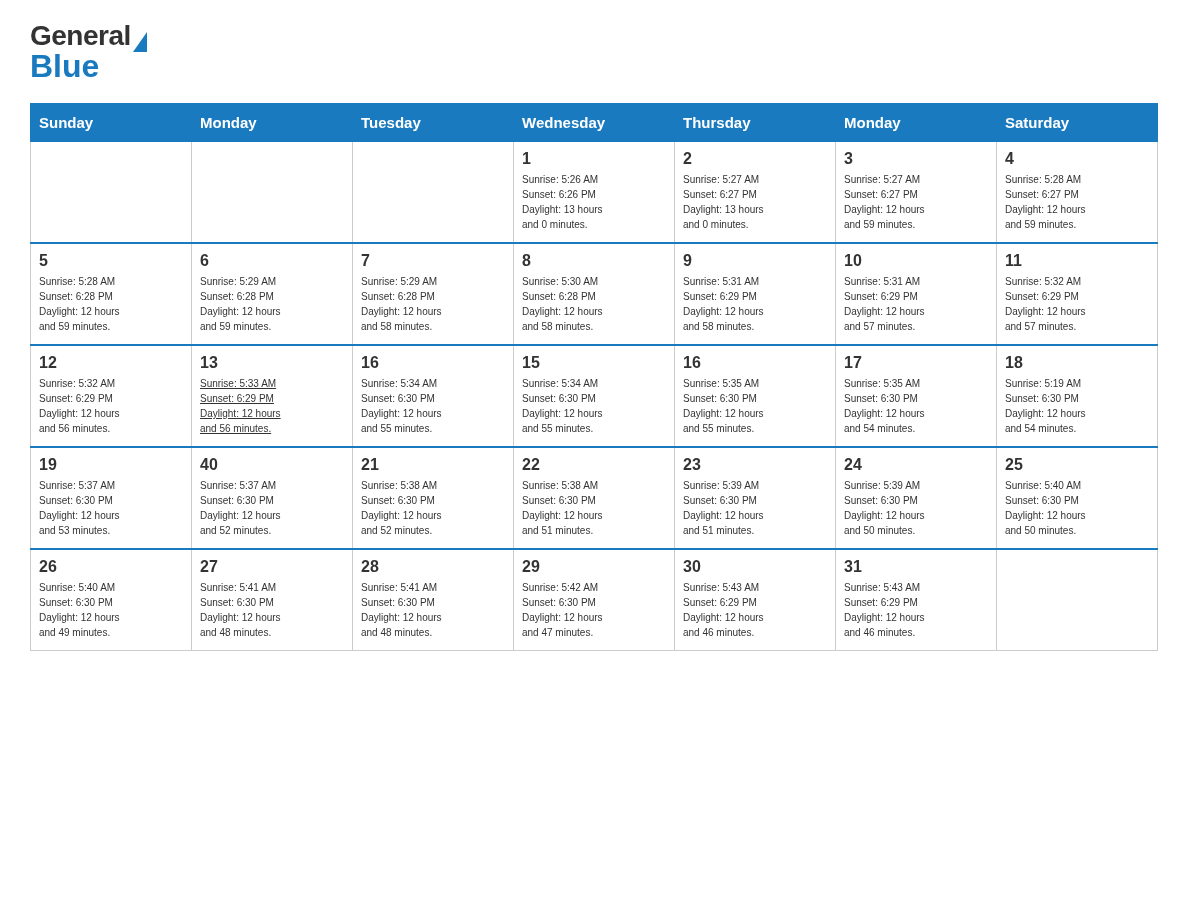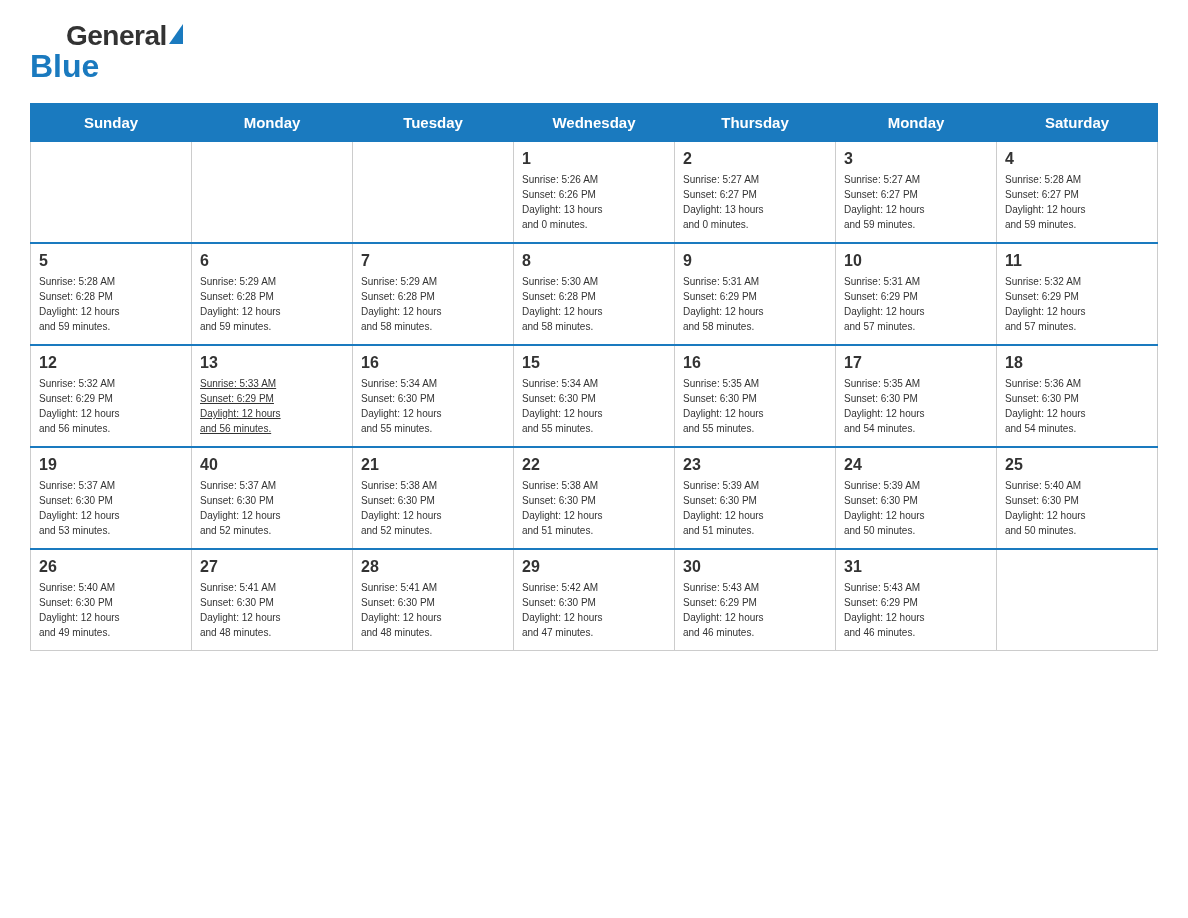--- a/index.html
+++ b/index.html
@@ -16,22 +16,21 @@
       align-items: flex-start;
       margin-bottom: 18px;
     }
     .logo {
       display: flex;
       flex-direction: column;
       align-items: flex-start;
     }
     .logo-top {
       display: flex;
-      align-items: flex-start;
-      margin-left: 36px;
+      align-items: flex-end;
     }
     .logo-general {
       font-size: 28px;
       font-weight: bold;
       color: #333;
       letter-spacing: -0.5px;
     }
     .logo-triangle {
       width: 0;
       height: 0;
@@ -64,21 +63,21 @@
       width: 100%;
       border-collapse: collapse;
       border: 1px solid #aaa;
     }
     .calendar th {
       background-color: #1a7abf;
       color: #fff;
       padding: 10px 8px;
       font-size: 15px;
       font-weight: bold;
-      text-align: center;
+      text-align: left;
       border: 1px solid #1a7abf;
     }
     .calendar td {
       vertical-align: top;
       border: 1px solid #ccc;
       padding: 8px 8px 10px 8px;
       width: 14.28%;
       min-height: 100px;
     }
     .day-number {
@@ -255,21 +254,21 @@
         </td>
         <td>
           <div class="day-number">17</div>
           <div class="day-info" style="white-space: pre-line;">Sunrise: 5:35 AM
 Sunset: 6:30 PM
 Daylight: 12 hours
 and 54 minutes.</div>
         </td>
         <td>
           <div class="day-number">18</div>
-          <div class="day-info" style="white-space: pre-line;">Sunrise: 5:36 AM
+          <div class="day-info" style="white-space: pre-line;">Sunrise: 5:19 AM
 Sunset: 6:30 PM
 Daylight: 12 hours
 and 54 minutes.</div>
         </td>
       </tr>
       <tr class="row-divider">
         <td>
           <div class="day-number">19</div>
           <div class="day-info" style="white-space: pre-line;">Sunrise: 5:37 AM
 Sunset: 6:30 PM

